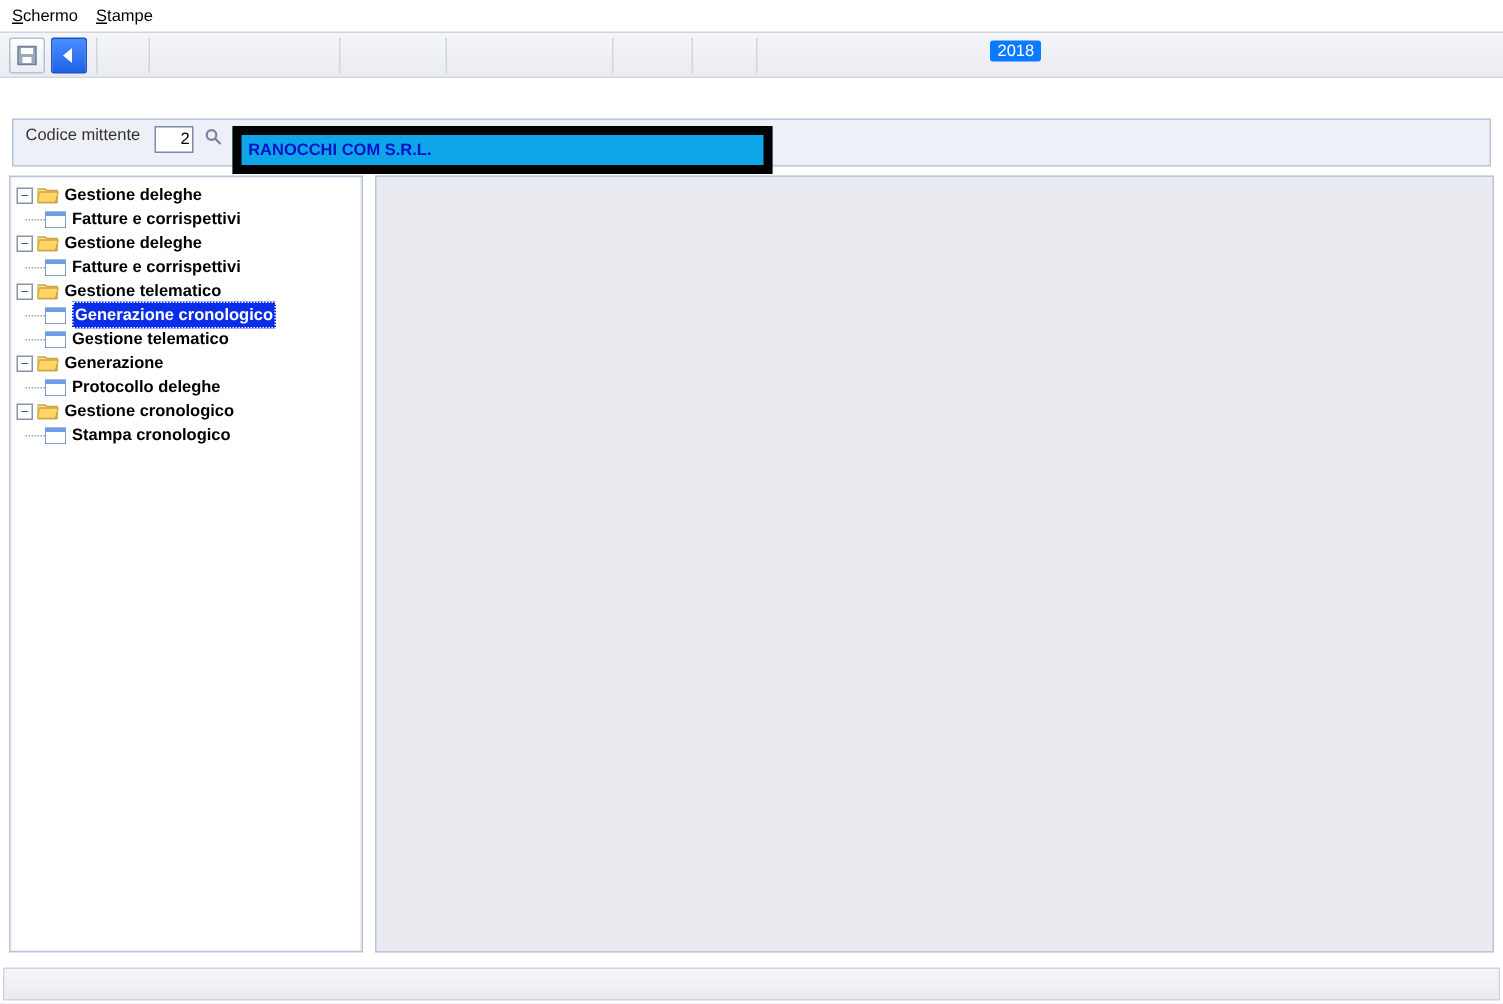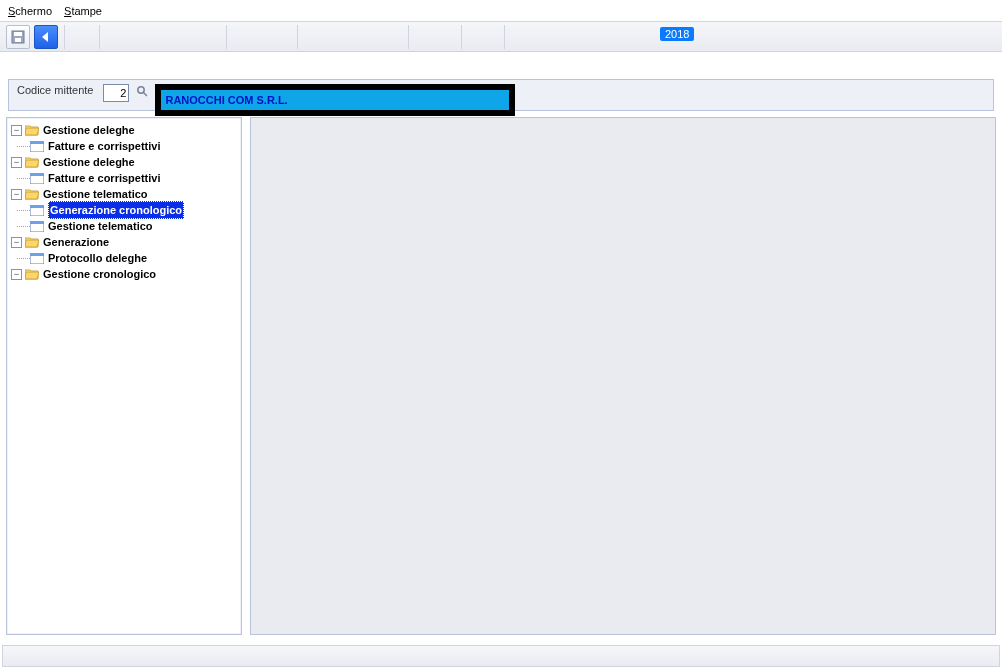--- a/index.html
+++ b/index.html
@@ -336,19 +336,31 @@
 
       <li>
         <div class="node indent0">
           <span class="expander">−</span>
           <svg class="folder-icon" viewBox="0 0 14 12">
               <path d="M0 2h5l1 1h7v8H0z" fill="#ffe39a" stroke="#caa542"></path>
               <path d="M1 4h13l-2 7H0z" fill="#ffd568" stroke="#caa542"></path>
             </svg>
           <span class="lbl bold">Gestione cronologico</span>
         </div>
+        <ul>
+          <li>
+              <div class="node indent1">
+            <span class="dotted-stub"></span>
+            <svg class="win-icon" viewBox="0 0 14 11">
+                  <rect x="0" y="0" width="14" height="11" fill="#fff" stroke="#5a7fb8"></rect>
+                  <rect x="0" y="0" width="14" height="3" fill="#6fa0e6"></rect>
+                </svg>
+            <span class="lbl bold">Stampa cronologico</span>
+          </div>
+            </li>
+        </ul>
       </li>
     </ul>
   </div>
   <div class="content-panel"></div>
 </div>
 
 <div class="statusbar"></div>
 
 </body></html>

